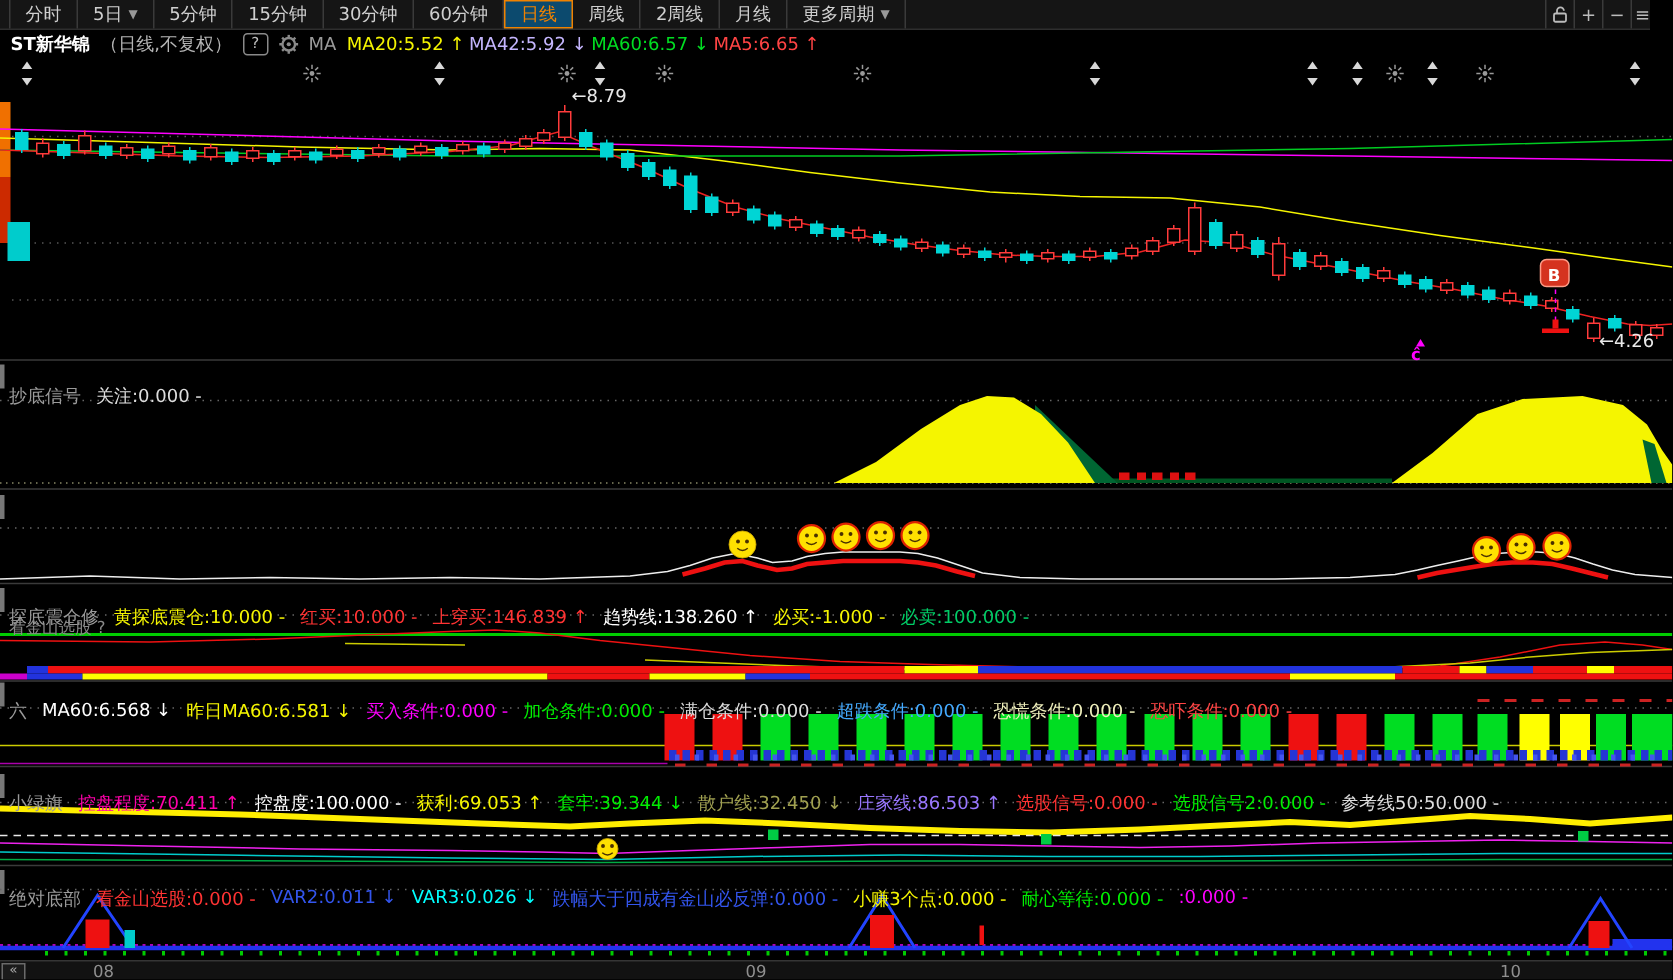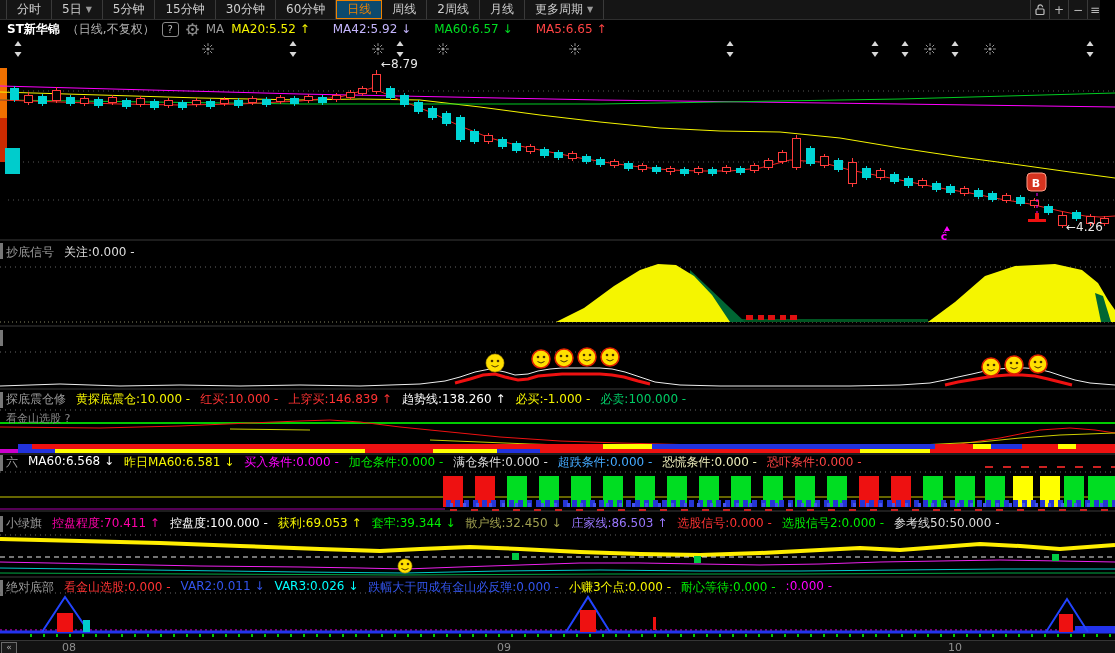--- a/index.html
+++ b/index.html
@@ -20,21 +20,21 @@
   
   #infobar{position:absolute;left:0;top:20px;width:1115px;height:18px;display:flex;align-items:center;
            gap:7px;padding-left:7px;z-index:5;box-sizing:border-box;}
   #sym{color:#fff;font-weight:bold;}
   #mode{color:#b5b5b5;}
   .mini-box{width:15px;height:13px;border:1px solid #8a8a8a;border-radius:3px;color:#bbb;font-size:10px;
             display:flex;align-items:center;justify-content:center;}
   #ma-label{color:#9a9a9a;}
   .ind{white-space:nowrap;}
   
-  .panel-header{position:absolute;left:6px;display:flex;gap:10px;white-space:nowrap;z-index:4;}
+  .panel-header{position:absolute;left:6px;display:flex;gap:10px;white-space:nowrap;z-index:4;margin-top:12px;}
   .panel-title{color:#9a9a9a;}
   .sub-label{position:absolute;left:6px;color:#8a8a8a;font-size:11px;z-index:4;}
   
   #axisbar{position:absolute;left:0;top:640px;width:1115px;height:13px;background:#121212;
            border-top:1px solid #353535;z-index:5;color:#8f8f8f;font-size:11px;}
   #axis-back{position:absolute;left:1px;top:1px;width:14px;height:10px;border:1px solid #6a6a6a;
              background:#1b1b1b;color:#aaa;font-size:9px;line-height:9px;text-align:center;}
   .axis-label{position:absolute;top:0;line-height:13px;}
 </style>
 </head>
@@ -716,33 +716,33 @@
           <line x1="0.2" y1="6.5" x2="2.2" y2="6.5"></line>
             <line x1="10.8" y1="6.5" x2="12.8" y2="6.5"></line>
           <line x1="2.1" y1="2.1" x2="3.5" y2="3.5"></line>
             <line x1="9.5" y1="9.5" x2="10.9" y2="10.9"></line>
           <line x1="10.9" y1="2.1" x2="9.5" y2="3.5"></line>
             <line x1="3.5" y1="9.5" x2="2.1" y2="10.9"></line>
         </g>
       </svg>
     </span>
     <span id="ma-label">MA</span>
-    <span id="ma-values" style="display:flex;gap:23px;">
+    <span id="ma-values" style="display:flex;gap:3px;">
         <span class="ind" style="color: rgb(245, 245, 0);">MA20:5.52 ↑</span>
         <span class="ind" style="color: #c4b5fd;">MA42:5.92 ↓</span>
         <span class="ind" style="color: rgb(0, 221, 34);">MA60:6.57 ↓</span>
         <span class="ind" style="color: rgb(255, 68, 68);">MA5:6.65 ↑</span>
       </span>
   </div>
 
   <div id="axisbar">
     <div id="axis-back">«</div>
   <span class="axis-label" style="left: 20px; margin-left: 42px;">08</span>
       <span class="axis-label" style="left: 497px;">09</span>
-      <span class="axis-label" style="left: 948px;">10</span>
+      <span class="axis-label" style="left: 1000px;">10</span>
     </div>
 <div class="panel-header" style="top: 244px;">
       <span class="panel-title">抄底信号</span>
       <span style="color: rgb(221, 221, 221);">关注:0.000 -</span>
     </div>
     <div class="panel-header" style="top: 391px;">
       <span class="panel-title">探底震仓修</span>
       <span style="color: rgb(245, 245, 0);">黄探底震仓:10.000 -</span>
       <span style="color: rgb(255, 51, 51);">红买:10.000 -</span>
       <span style="color: rgb(255, 51, 51);">上穿买:146.839 ↑</span>

